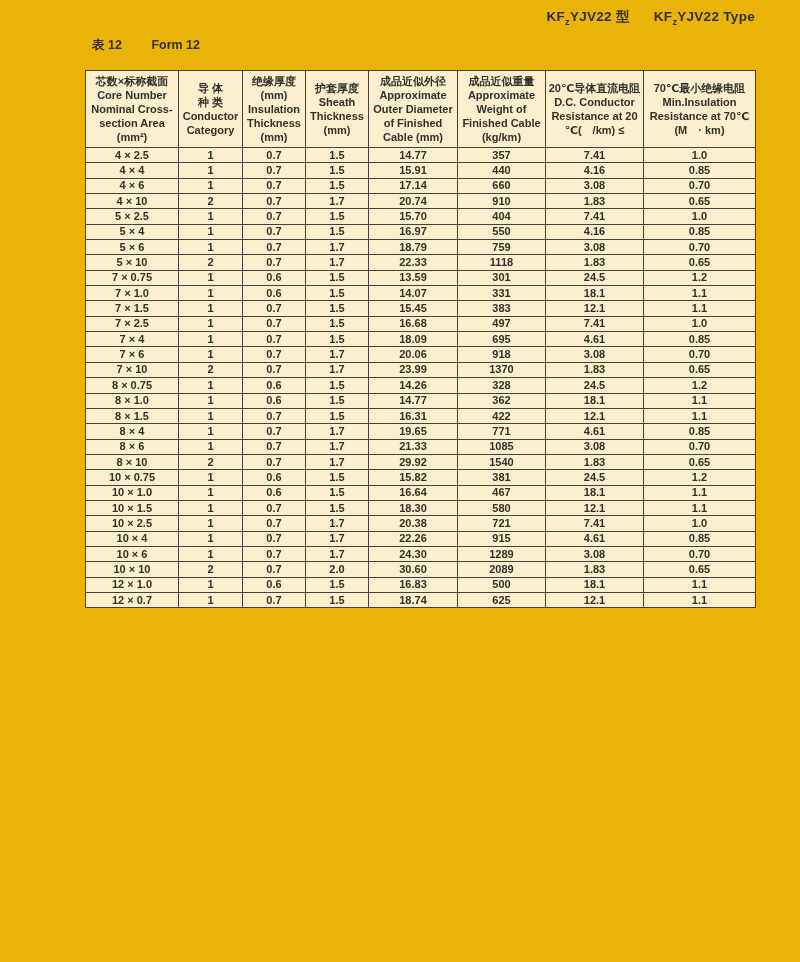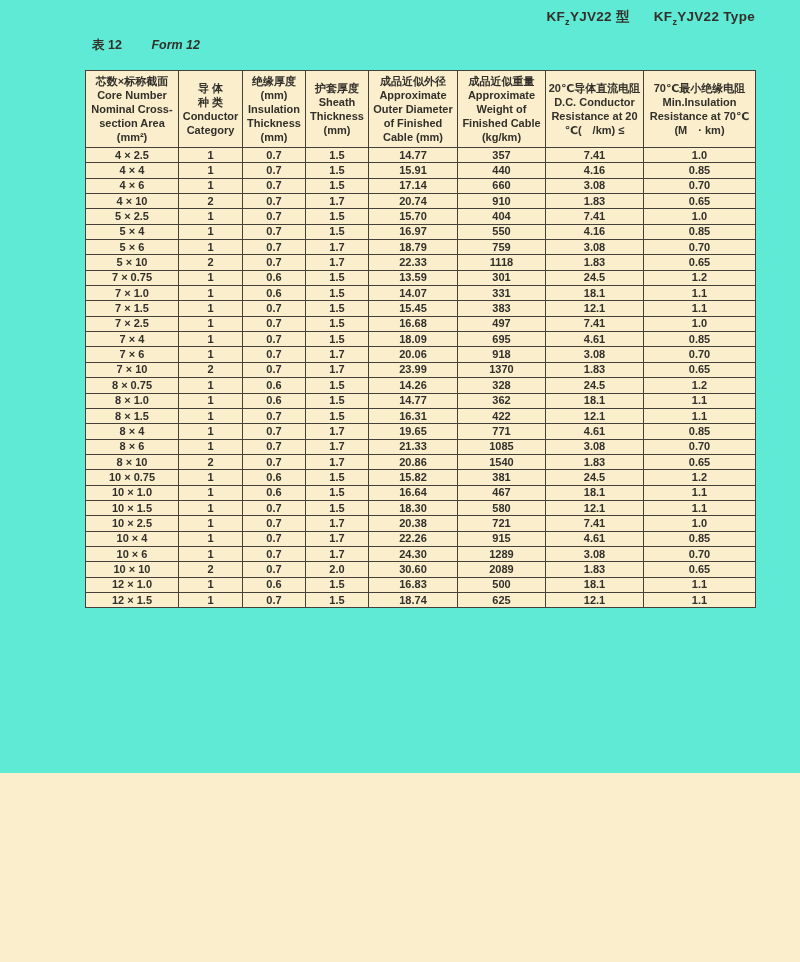--- a/index.html
+++ b/index.html
@@ -1,40 +1,40 @@
 <!DOCTYPE html>
 <html><head>
 <meta charset="utf-8">
 <style>
   html,body{margin:0;padding:0;background:#faeecd;}
   .page{
     position:relative;
-    width:800px;height:773px;
-    background:#5eead4;
+    width:800px;height:962px;
+    background:#eab308;
     font-family:"Liberation Sans",sans-serif;
     color:#33302a;
     overflow:hidden;
   }
   .doc-header{
     position:absolute;
     top:8px;right:45px;
     font-size:13.5px;
     font-weight:bold;
     letter-spacing:.3px;
     white-space:nowrap;
   }
   .doc-header .type-zh{margin-right:24px;}
   .doc-header sub{font-size:9px;line-height:0;}
   .table-caption{
     position:absolute;
     top:37px;left:92px;
     font-size:12.5px;
     font-weight:bold;
   }
-  .table-caption .cap-en{margin-left:26px;font-style:italic;}
+  .table-caption .cap-en{margin-left:26px;}
   table.spec-table{
     position:absolute;
     top:70px;left:85px;
     width:670px;
     border-collapse:collapse;
     table-layout:fixed;
     background:#faeecd;
   }
   .spec-table th,.spec-table td{
     border:1px solid #45413a;
@@ -341,21 +341,21 @@
           <td>21.33</td>
           <td>1085</td>
           <td>3.08</td>
           <td>0.70</td>
         </tr>
         <tr>
           <td>8 × 10</td>
           <td>2</td>
           <td>0.7</td>
           <td>1.7</td>
-          <td>20.86</td>
+          <td>29.92</td>
           <td>1540</td>
           <td>1.83</td>
           <td>0.65</td>
         </tr>
         <tr>
           <td>10 × 0.75</td>
           <td>1</td>
           <td>0.6</td>
           <td>1.5</td>
           <td>15.82</td>
@@ -427,21 +427,21 @@
           <td>12 × 1.0</td>
           <td>1</td>
           <td>0.6</td>
           <td>1.5</td>
           <td>16.83</td>
           <td>500</td>
           <td>18.1</td>
           <td>1.1</td>
         </tr>
         <tr>
-          <td>12 × 1.5</td>
+          <td>12 × 0.7</td>
           <td>1</td>
           <td>0.7</td>
           <td>1.5</td>
           <td>18.74</td>
           <td>625</td>
           <td>12.1</td>
           <td>1.1</td>
         </tr>
       </tbody>
   </table>

